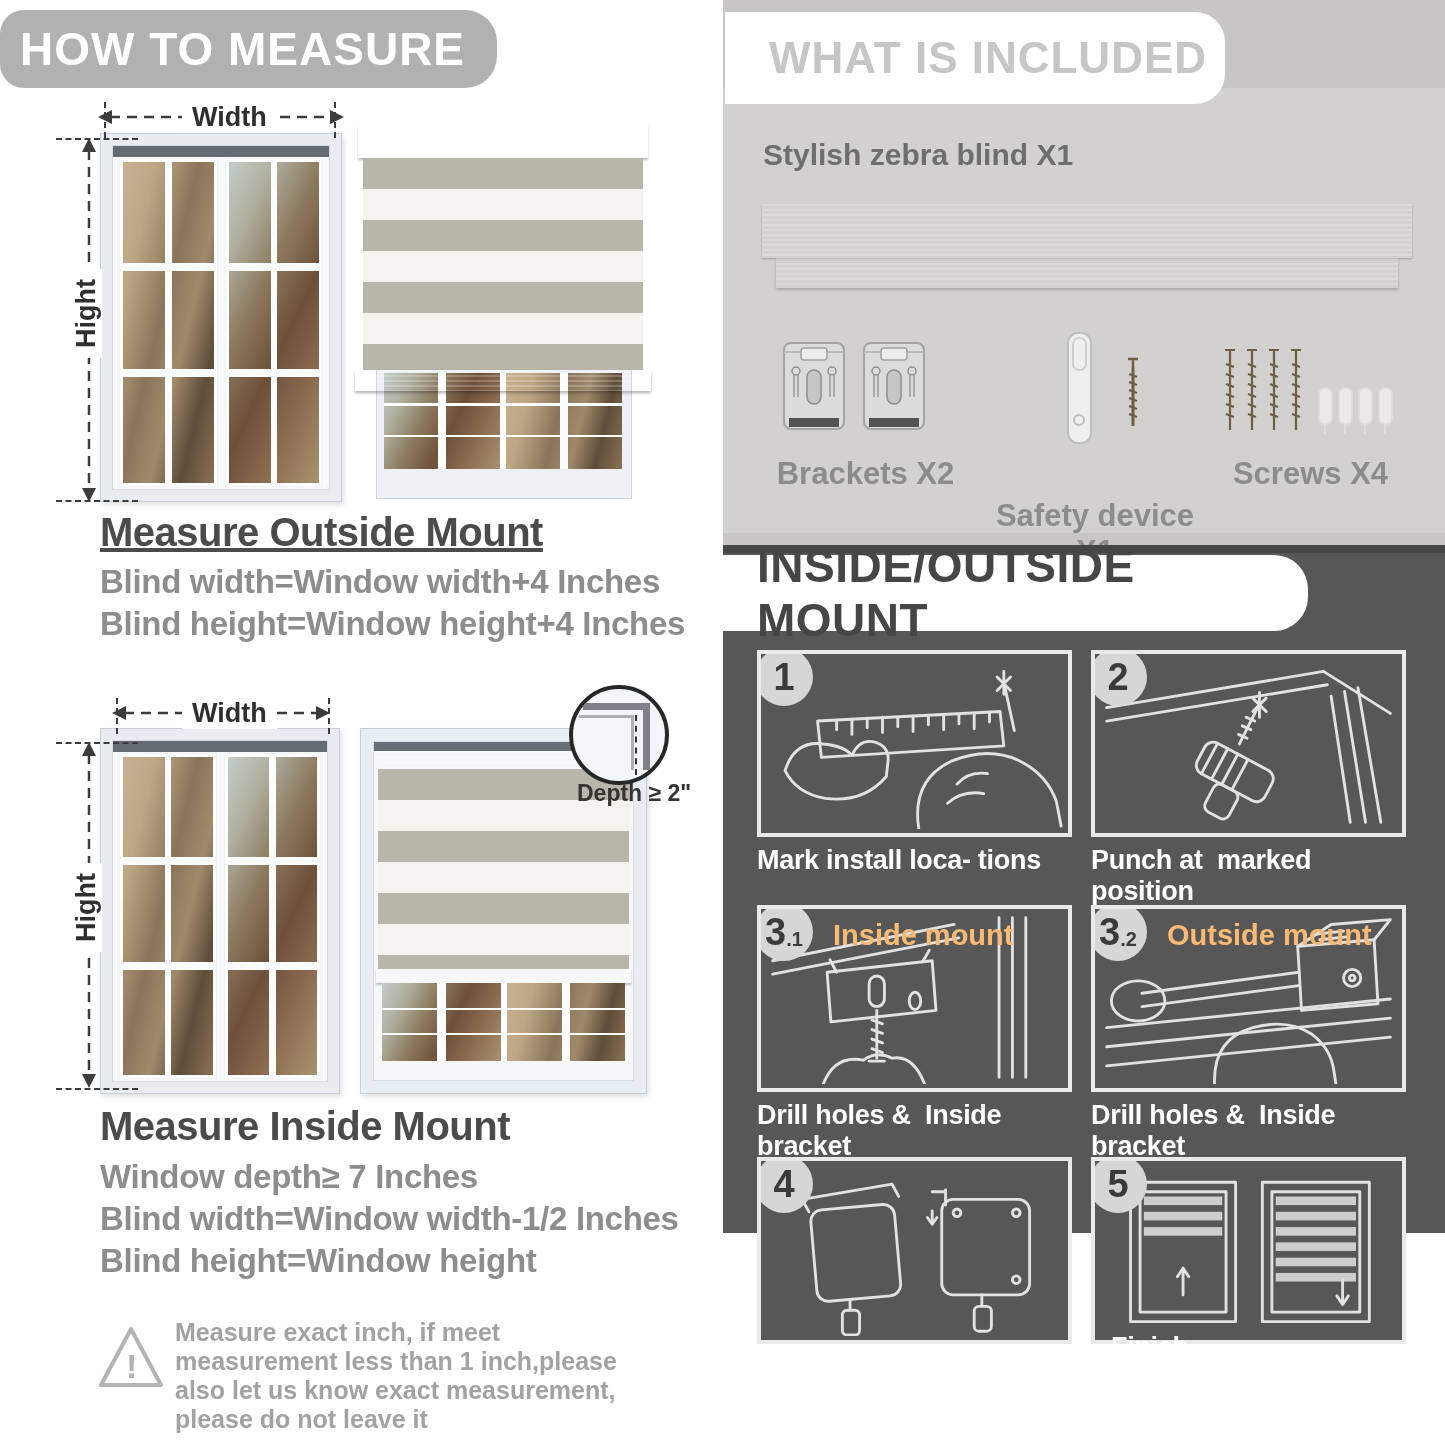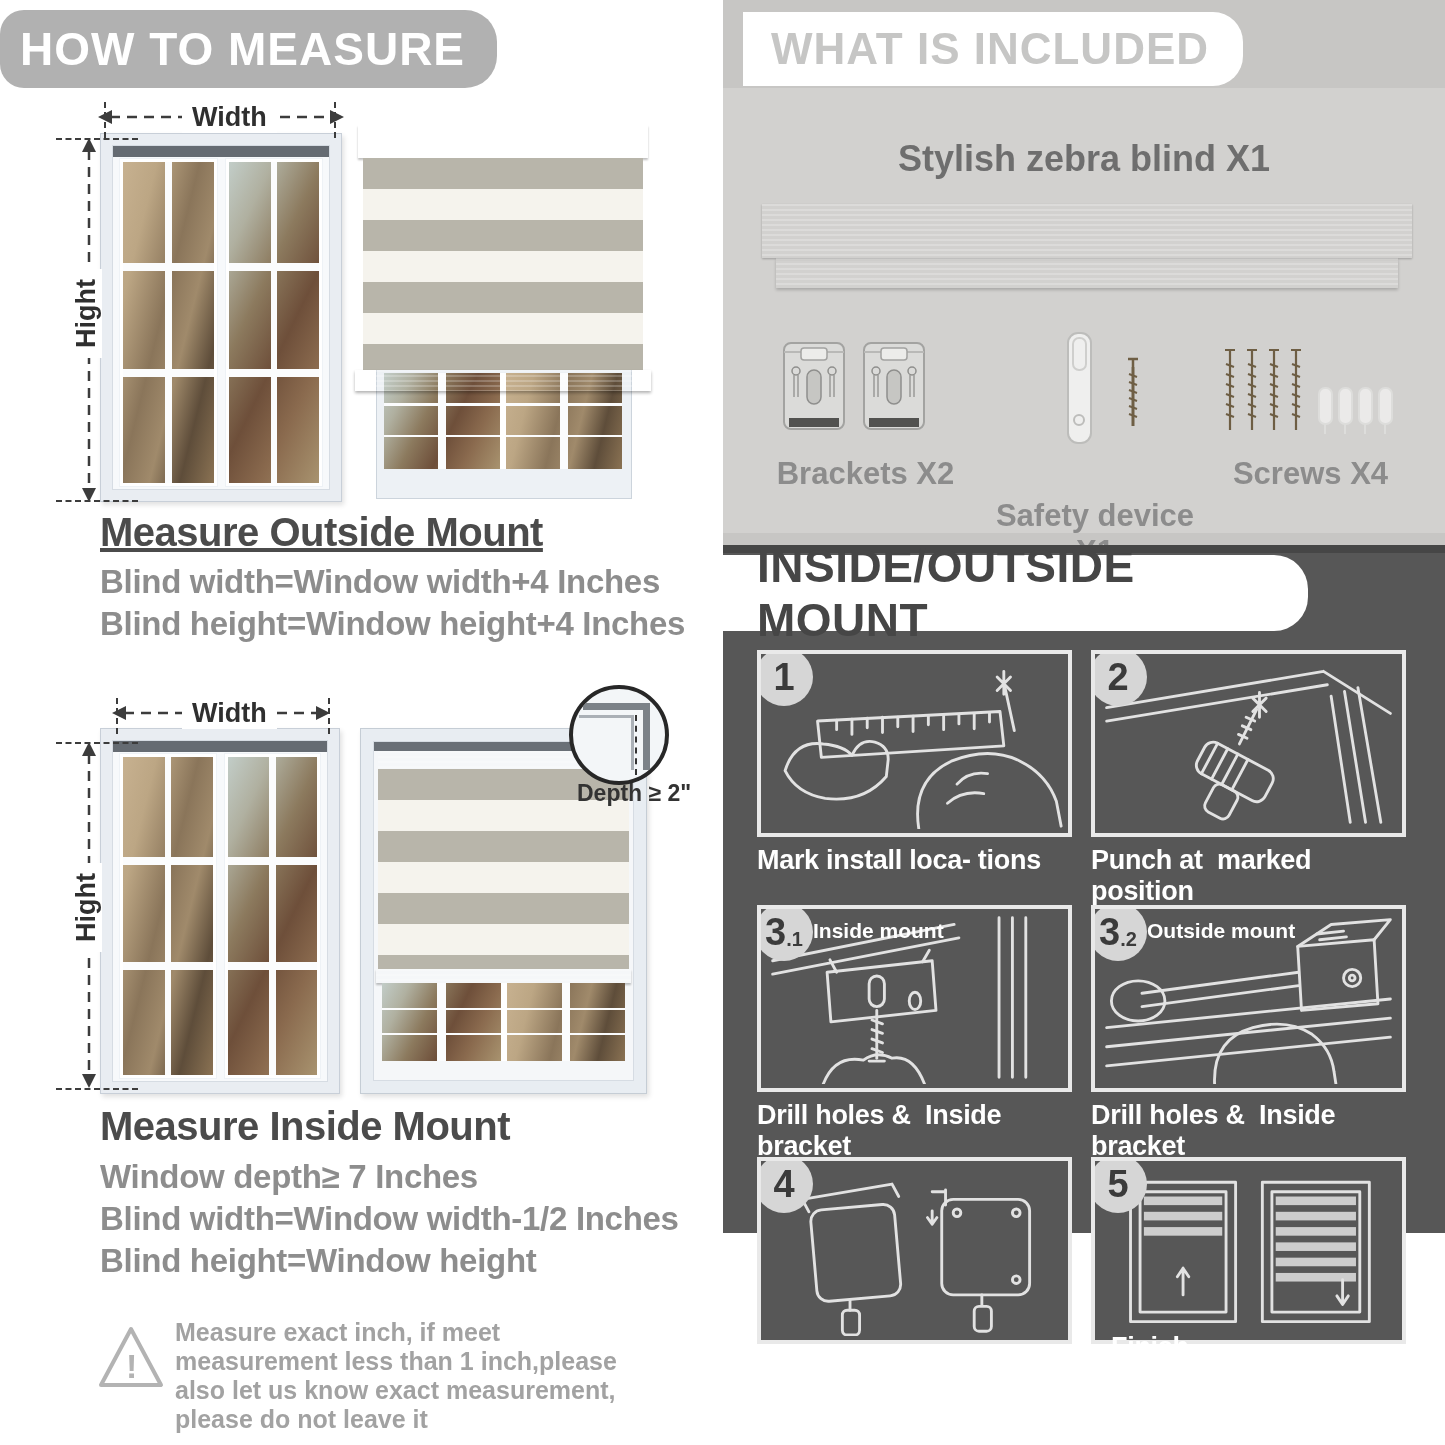--- a/index.html
+++ b/index.html
@@ -5,21 +5,21 @@
   html,body{margin:0;padding:0;background:#fff;}
   .canvas{position:relative;width:1445px;height:1445px;background:#ffffff;
     font-family:"Liberation Sans",sans-serif;overflow:hidden;}
   .abs{position:absolute;}
 
   
   .banner-gray{position:absolute;left:0;top:10px;width:497px;height:78px;background:#b1b1b1;
     border-radius:24px 32px 32px 24px;display:flex;align-items:center;padding-left:20px;box-sizing:border-box;}
   .banner-gray span{color:#ffffff;font-size:46px;font-weight:700;letter-spacing:1px;}
   .banner-white{position:absolute;background:#ffffff;display:flex;align-items:center;box-sizing:border-box;}
-  .inc-banner{left:20px;top:12px;width:500px;height:74px;border-radius:0 30px 30px 0;padding-left:28px;}
+  .inc-banner{left:2px;top:12px;width:500px;height:92px;border-radius:0 30px 30px 0;padding-left:44px;}
   .inc-banner span{color:#c6c6c5;font-size:44px;font-weight:700;letter-spacing:1px;}
   .mnt-banner{left:0;top:10px;width:585px;height:76px;border-radius:0 34px 34px 0;padding-left:34px;}
   .mnt-banner span{color:#464646;font-size:46px;font-weight:700;letter-spacing:.5px;}
 
   
   .h1{position:absolute;font-size:40px;font-weight:700;color:#4b4b4b;letter-spacing:-.5px;}
   .gline{position:absolute;font-size:33px;font-weight:700;color:#8d8d8d;letter-spacing:-.3px;}
   .note-text{position:absolute;left:175px;top:1318px;width:445px;font-size:25px;font-weight:600;
     color:#a2a2a2;line-height:29px;}
 
@@ -44,40 +44,40 @@
   .mlabel{position:absolute;background:#ffffff;color:#2f2f2f;font-size:27px;font-weight:700;padding:0 10px;}
   .vdash{position:absolute;width:0;border-left:2.5px dashed #3c3c3c;}
   .hdash{position:absolute;height:0;border-top:2.5px dashed #3c3c3c;}
   .depth-label{position:absolute;color:#333;font-size:23px;font-weight:700;}
   .magnifier{position:absolute;width:92px;height:92px;border-radius:50%;border:4px solid #272727;
     background:#f3f6f8;z-index:6;overflow:hidden;}
 
   
   .included{position:absolute;left:723px;top:0;width:722px;height:545px;background:#c7c6c4;}
   .inc-panel{position:absolute;left:0;top:88px;right:0;height:445px;background:#d2d1cf;}
-  .prod-label{position:absolute;left:40px;right:40px;top:138px;text-align:center;
-    font-size:36px;font-weight:700;color:#6e6e6e;}
+  .prod-label{position:absolute;left:40px;right:40px;top:138px;text-align:left;
+    font-size:30px;font-weight:700;color:#6e6e6e;}
   .part-label{position:absolute;top:456px;text-align:center;font-size:31px;font-weight:700;color:#8c8c8c;}
   .headrail-top{position:absolute;left:39px;top:204px;width:650px;height:54px;
     background:linear-gradient(180deg,#d0d4cf 0%,#c2c6c1 55%,#b3b7b2 100%);
     box-shadow:0 1px 2px rgba(0,0,0,.25);}
   .headrail-bot{position:absolute;left:53px;top:258px;width:622px;height:30px;
     background:linear-gradient(180deg,#aab0ab 0%,#c0c6c1 60%,#b6bcb7 100%);
     box-shadow:0 2px 3px rgba(0,0,0,.2);}
   .metal-tex{background-image:repeating-linear-gradient(180deg,rgba(255,255,255,.22) 0 2px,rgba(0,0,0,0) 2px 5px);}
 
   
   .mount{position:absolute;left:723px;top:545px;width:722px;height:688px;background:#575757;}
   .mount-topline{position:absolute;left:0;top:0;width:100%;height:8px;background:#464646;}
   .panel{position:absolute;width:315px;height:187px;border:4px solid #e9e9e9;box-sizing:border-box;
     overflow:hidden;background:#575757;}
   .badge{position:absolute;left:-6px;top:-6px;width:58px;height:58px;border-radius:50%;background:#d6d6d6;
     color:#3b3b3b;display:flex;align-items:center;justify-content:center;font-size:38px;font-weight:700;z-index:3;}
   .badge .sub{font-size:20px;margin-top:14px;font-weight:700;}
-  .ptitle{position:absolute;left:52px;top:10px;font-size:21px;font-weight:700;color:#ffffff;z-index:3;}
+  .ptitle{position:absolute;left:72px;top:10px;font-size:29px;font-weight:700;color:#fdba74;z-index:3;}
   .caption{position:absolute;width:330px;font-size:27px;font-weight:700;color:#ffffff;
     white-space:pre-wrap;letter-spacing:-.3px;}
   .art{position:absolute;inset:4px;width:calc(100% - 8px);height:calc(100% - 8px);}
   .art path,.art rect,.art circle,.art ellipse,.art line{stroke:#e2e2e2;stroke-width:3;fill:none;
     stroke-linecap:round;stroke-linejoin:round;}
   .art .fillrect{fill:#cdcdcd;stroke:none;}
   .parts svg{position:absolute;}
 
   
   .warn svg path{stroke:#b3b3b3;stroke-width:4;fill:none;stroke-linejoin:round;}

